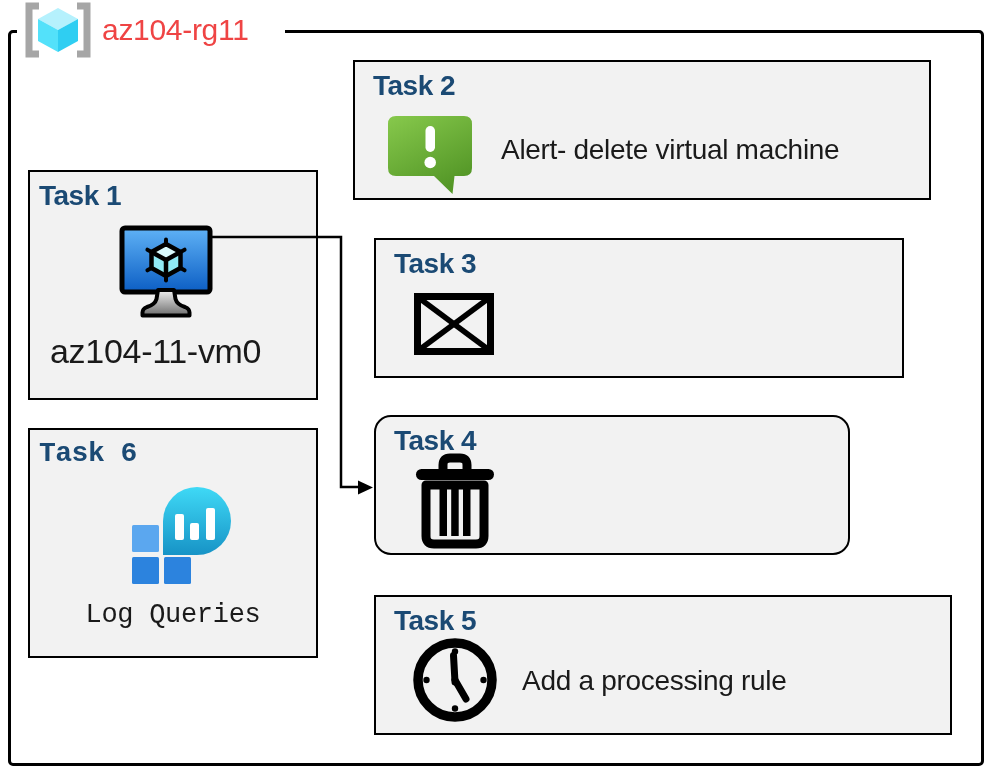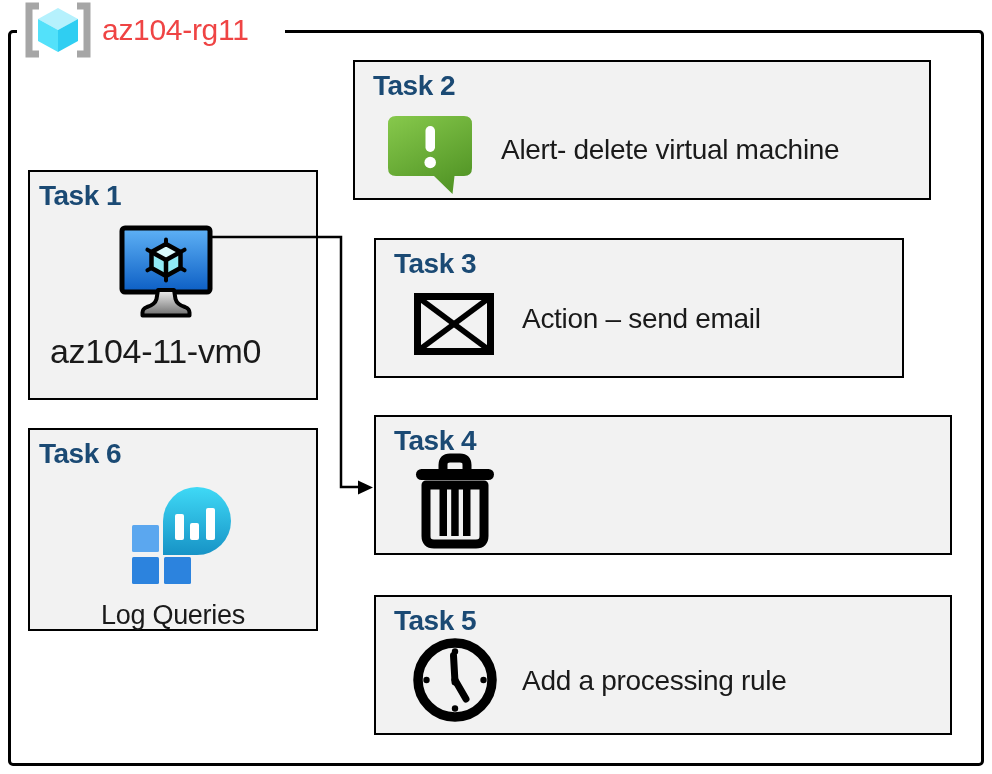--- a/index.html
+++ b/index.html
@@ -17,23 +17,23 @@
   .rg-icon{position:absolute;left:22px;top:1px;}
   .rg-title{
     position:absolute;left:102px;top:13px;font-size:30px;color:#ef4444;letter-spacing:-0.3px;
   }
   .box{
     position:absolute;box-sizing:border-box;background:#F2F2F2;border:2.5px solid #000;
   }
   .box-task1{left:28px;top:138px;width:290px;height:230px;margin-top:32px;}
   .box-task2{left:353px;top:60px;width:578px;height:140px;}
   .box-task3{left:374px;top:238px;width:530px;height:140px;}
-  .box-task4{left:374px;top:415px;width:578px;height:140px;}
+  .box-task4{left:374px;top:415px;width:476px;height:140px;border-radius:17px;}
   .box-task5{left:374px;top:595px;width:578px;height:140px;text-align:center;}
-  .box-task6{left:28px;top:428px;width:290px;height:203px;}
+  .box-task6{left:28px;top:428px;width:290px;height:230px;font-family:Liberation Mono, monospace;}
   .task-title{
     position:absolute;left:18px;top:8px;font-size:28px;font-weight:bold;
     color:#1B4A74;letter-spacing:-0.5px;white-space:nowrap;
   }
   .task-title.lt{left:9px;}
   .desc{
     position:absolute;left:146px;font-size:28px;color:#1a1a1a;
     letter-spacing:-0.3px;white-space:nowrap;line-height:28px;
   }
   .d2{top:74px;} .d3{top:65px;} .d4{top:71px;} .d5{top:70px;}
@@ -122,21 +122,20 @@
     <div class="desc d2">Alert- delete virtual machine</div>
   </div>
 
   <div class="box box-task3">
     <div class="task-title">Task 3</div>
     <svg class="icon email-icon" width="80" height="62" viewBox="0 0 80 62">
       <rect x="3.5" y="3.5" width="73" height="55" fill="none" stroke="#000" stroke-width="7"></rect>
       <line x1="5" y1="5" x2="75" y2="57" stroke="#000" stroke-width="5.5"></line>
       <line x1="75" y1="5" x2="5" y2="57" stroke="#000" stroke-width="5.5"></line>
     </svg>
-    <div class="desc d3">Action – send email</div>
   </div>
 
   <div class="box box-task4">
     <div class="task-title">Task 4</div>
     <svg class="icon trash-icon" width="82" height="96" viewBox="0 0 82 96">
       <path d="M 29 16 V 12 Q 29 5 36 5 H 46 Q 53 5 53 12 V 16" fill="none" stroke="#000" stroke-width="9"></path>
       <rect x="2" y="16" width="78" height="11" rx="5.5" fill="#000"></rect>
       <path d="M 12 32 H 70 V 83 Q 70 91 62 91 H 20 Q 12 91 12 83 Z" fill="none" stroke="#000" stroke-width="9" stroke-linejoin="round"></path>
       <rect x="25.5" y="36" width="7.5" height="47" fill="#000"></rect>
       <rect x="37.2" y="36" width="7.5" height="47" fill="#000"></rect>

